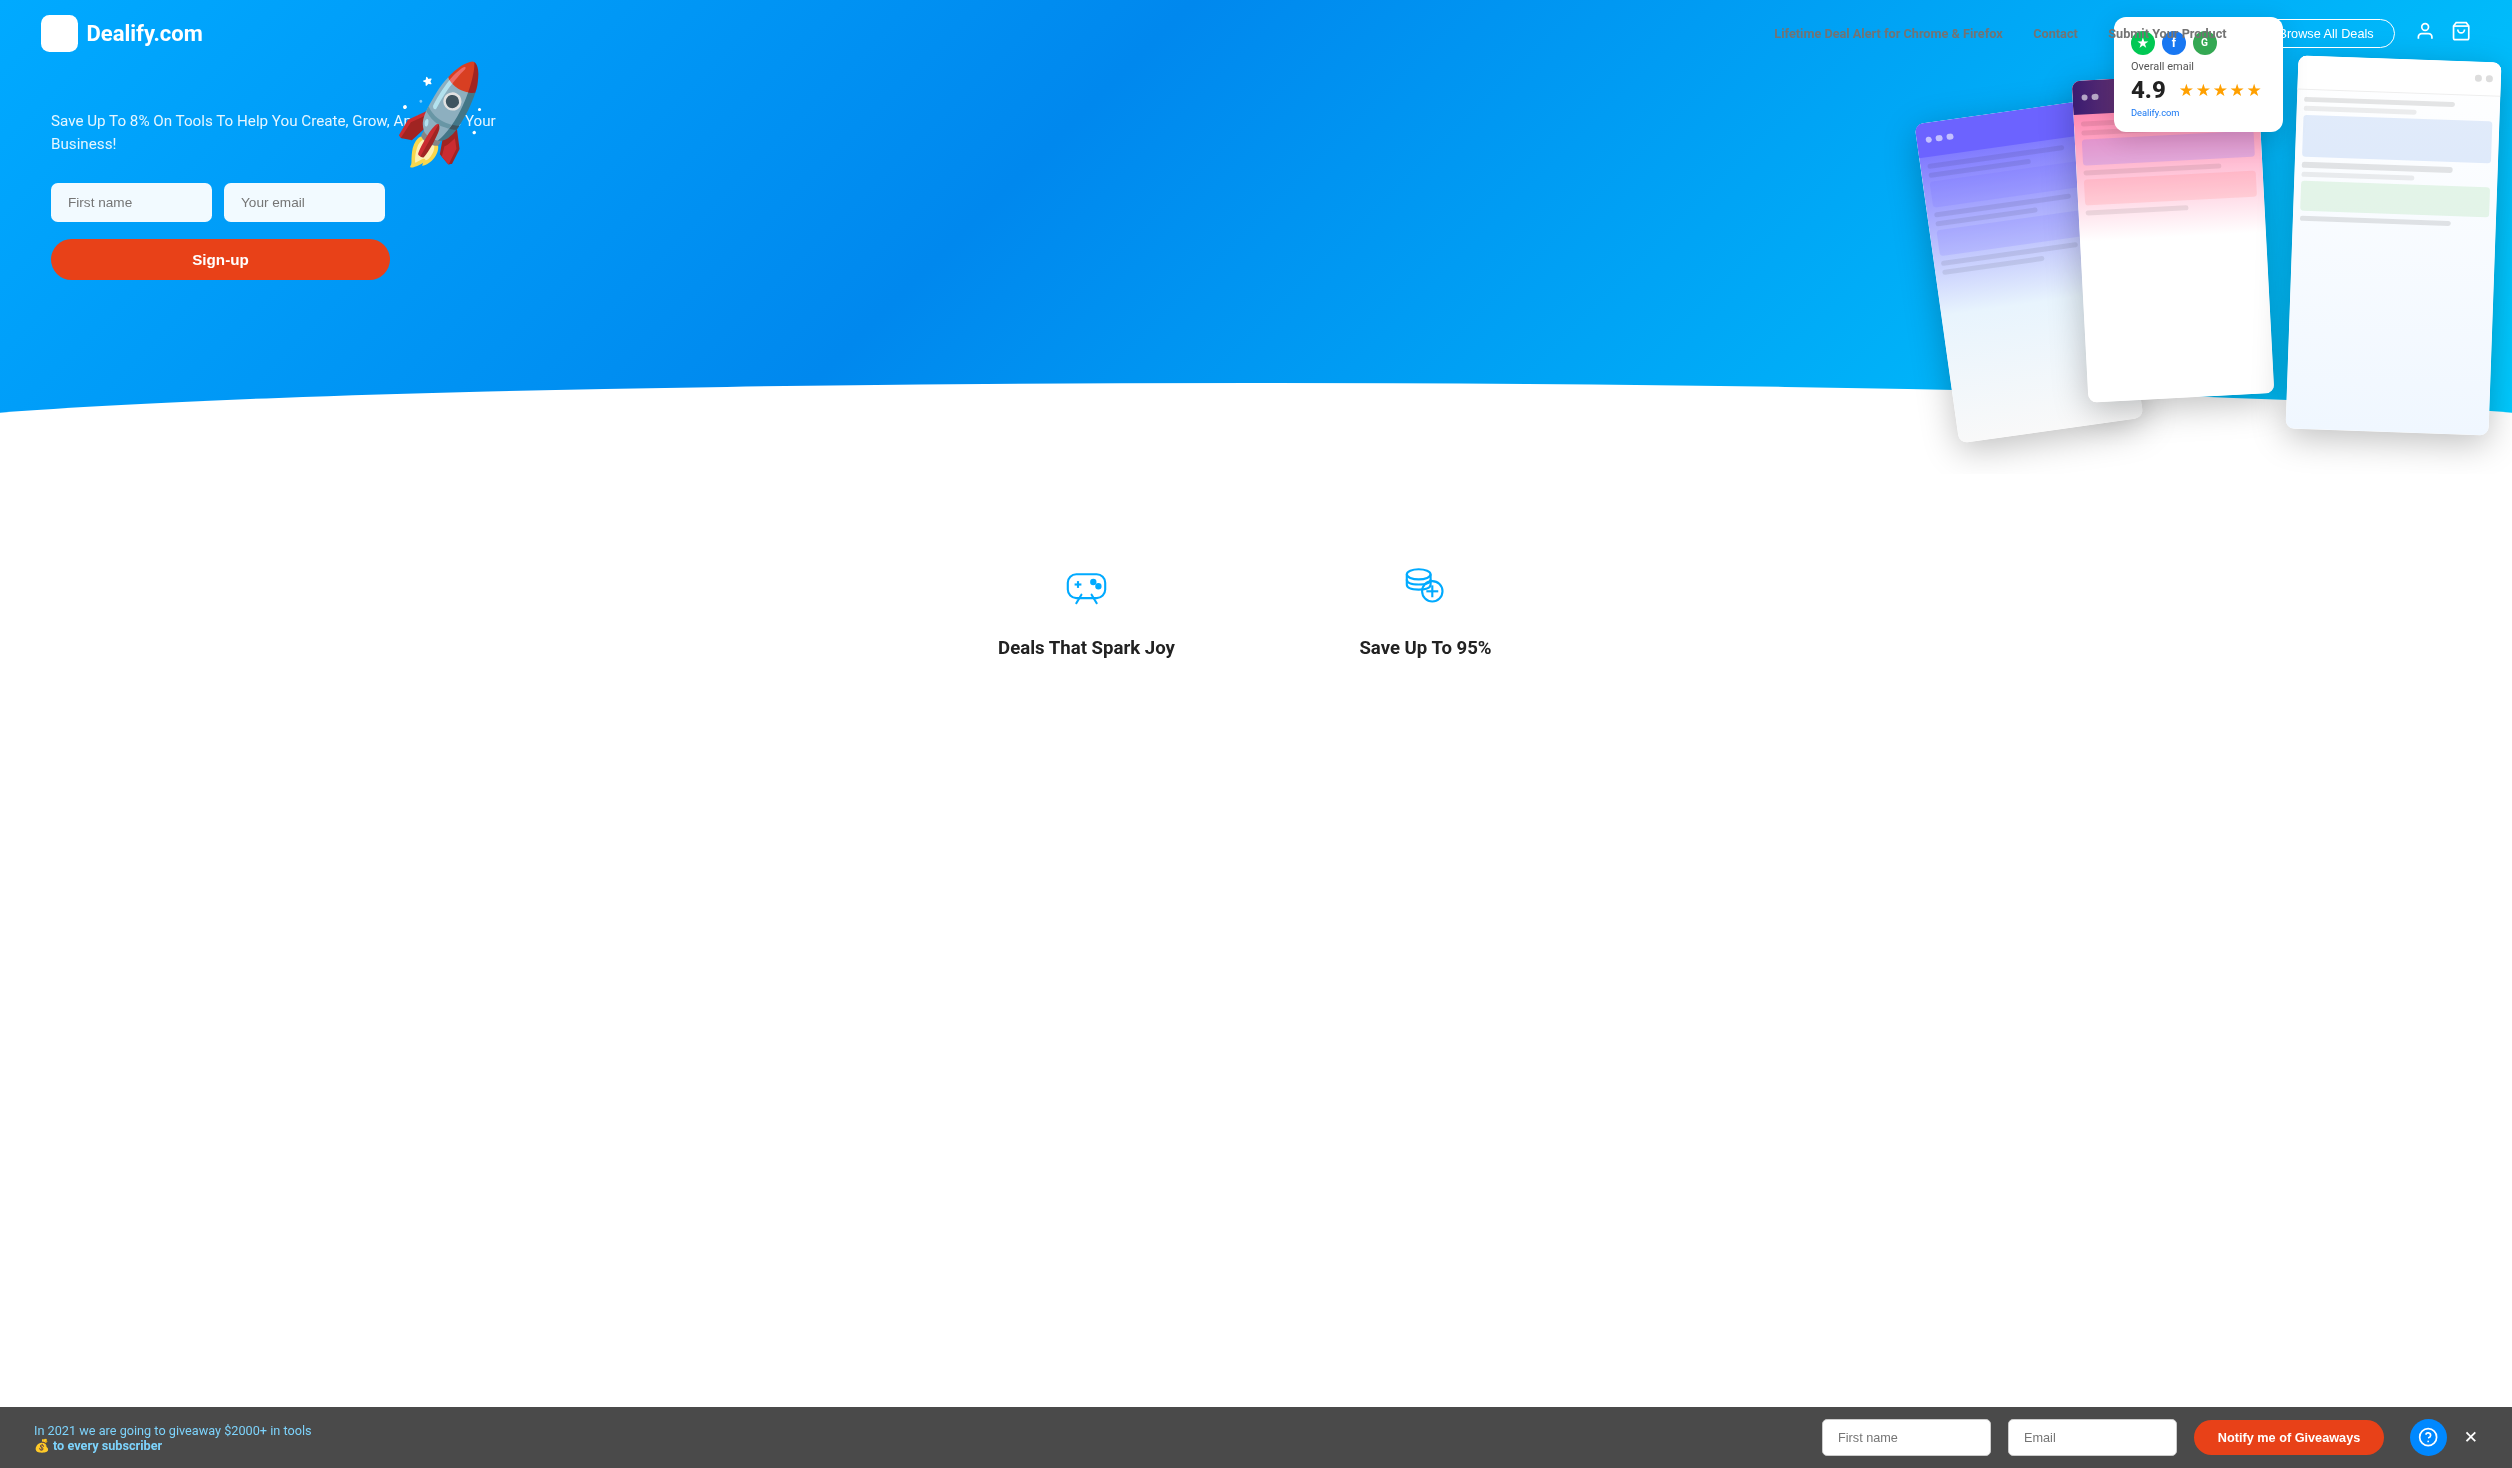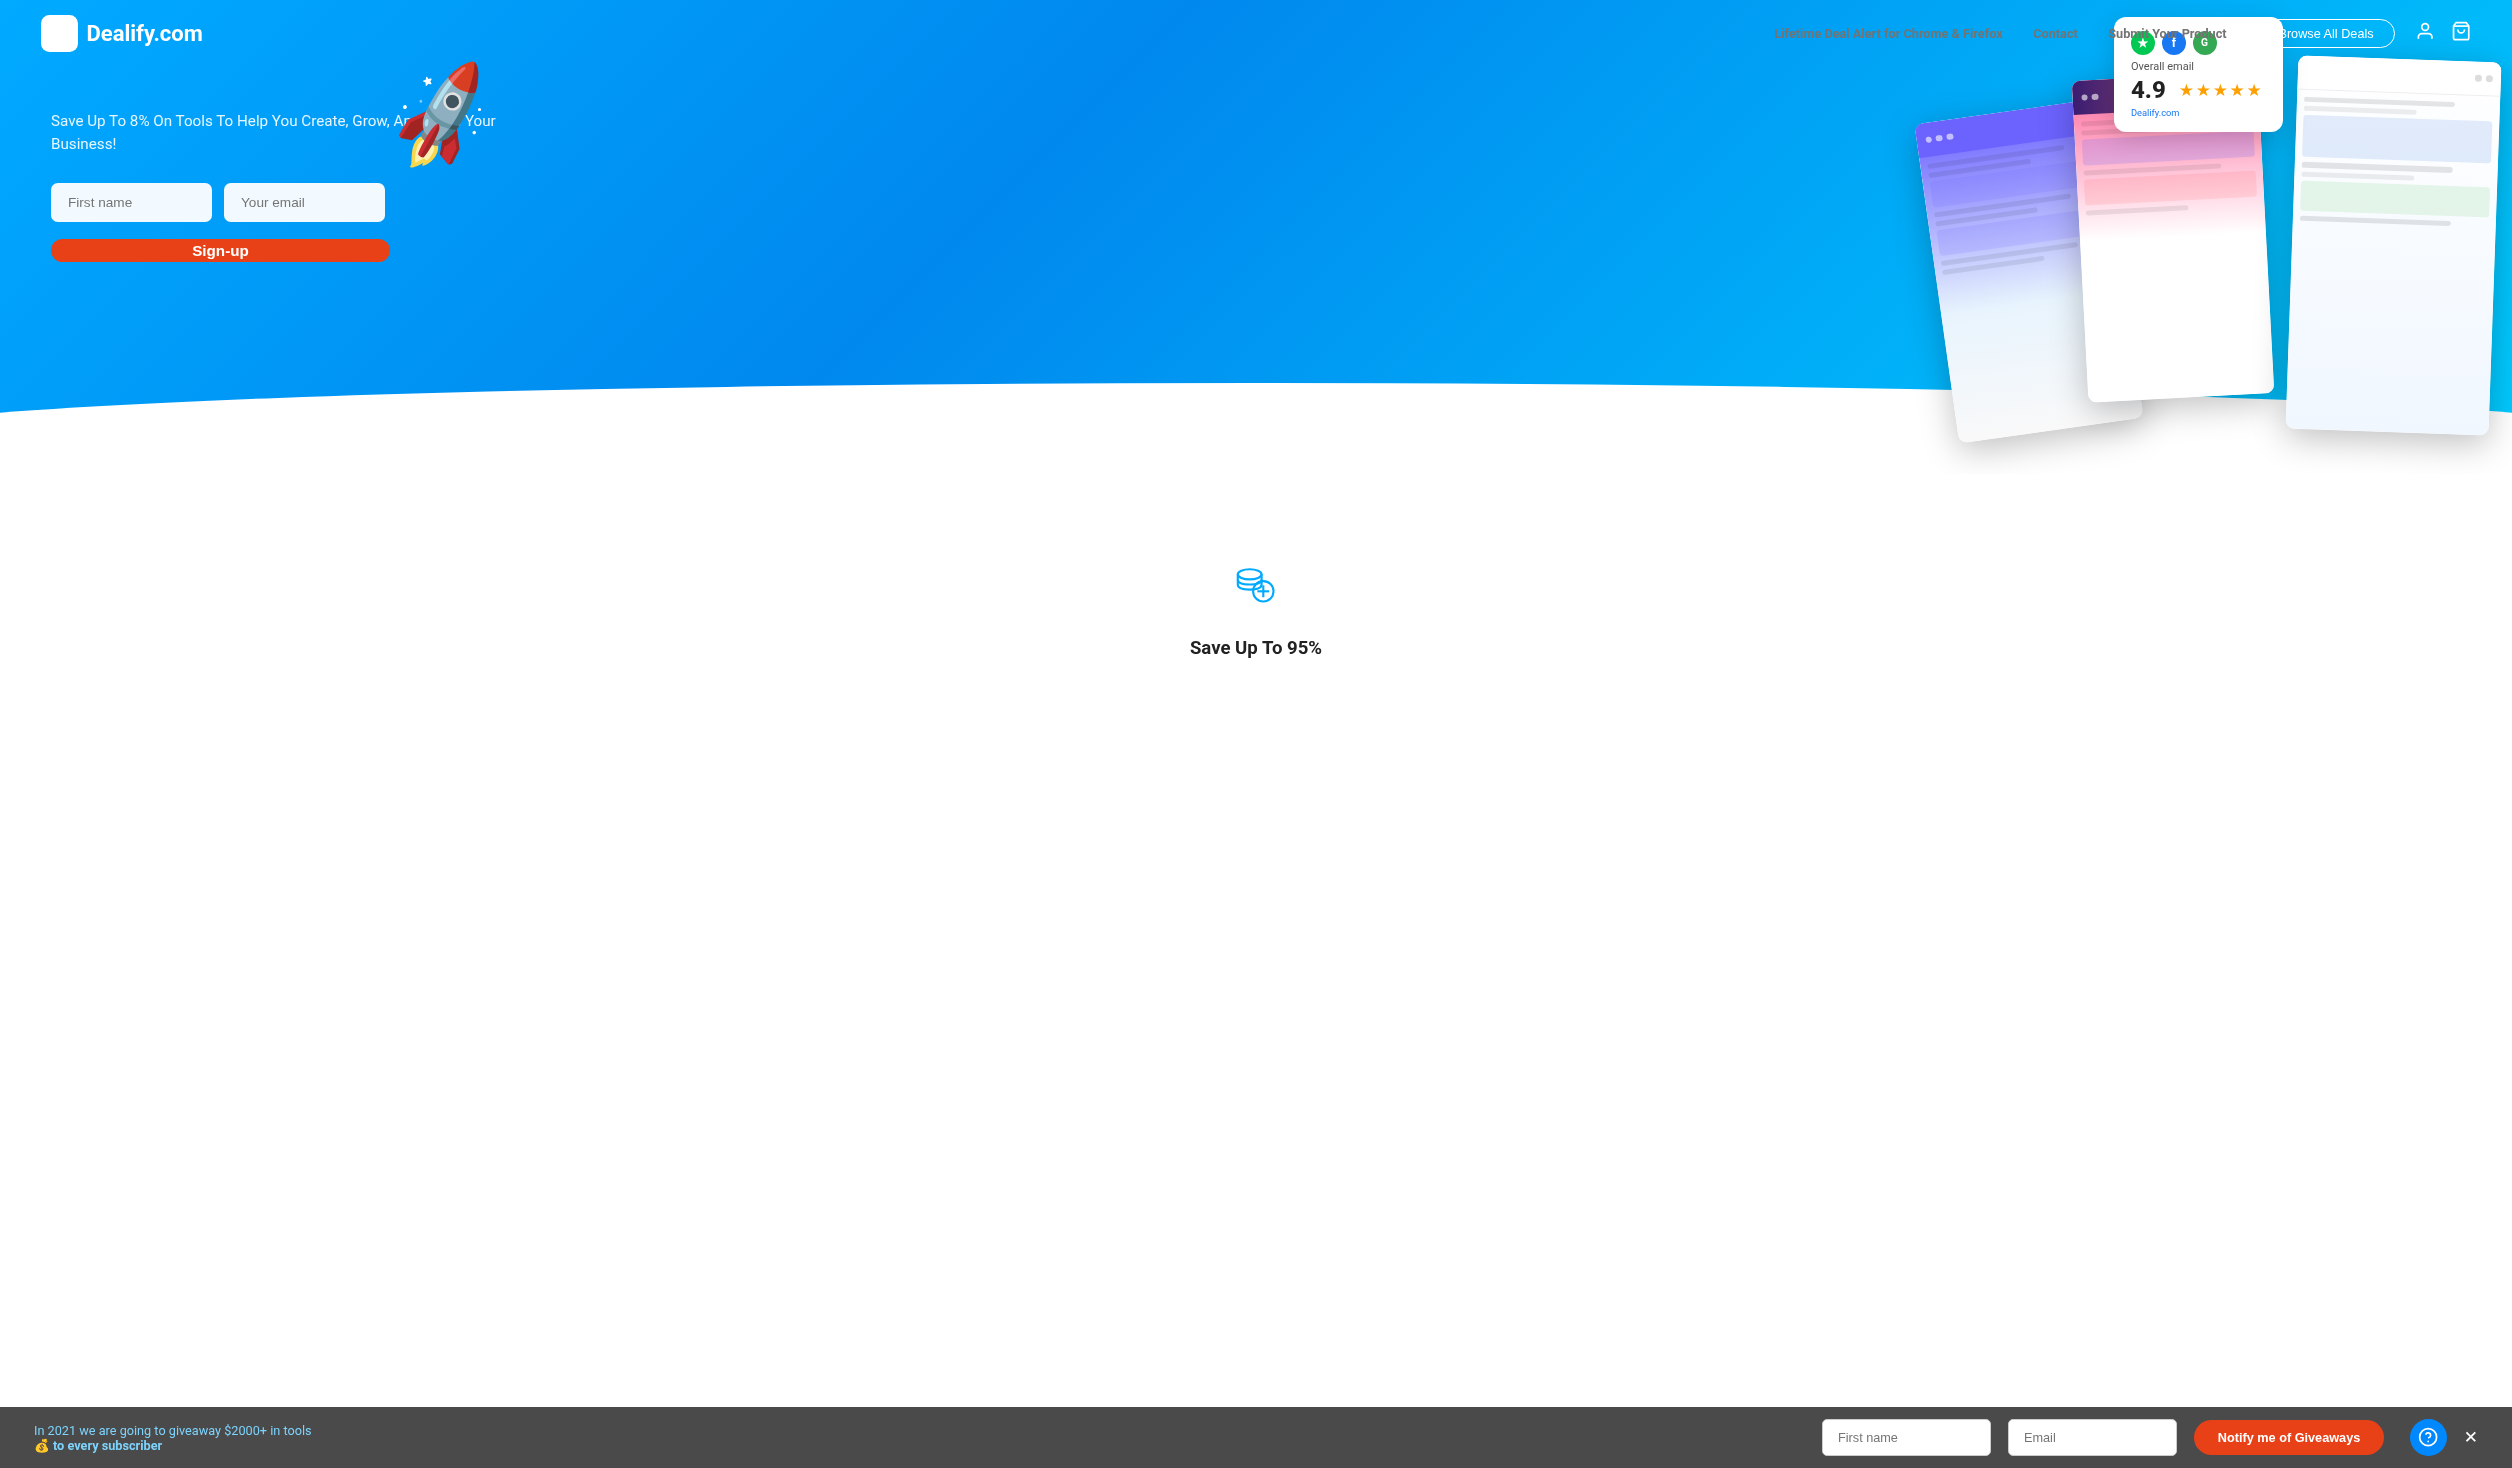--- a/index.html
+++ b/index.html
@@ -124,21 +124,21 @@
       background: rgba(255,255,255,0.95);
       width: 161px;
       outline: none;
       color: #aaa;
     }
     .hero-signup-btn {
       background: #e84118;
       color: white;
       border: none;
       border-radius: 34px;
-      padding: 3px 0;
+      padding: 12px 0;
       font-size: 15.2px;
       font-weight: 600;
       cursor: pointer;
       width: 339px;
       max-width: 100%;
     }
 
     
     .hero-images {
       position: absolute;
@@ -448,20 +448,34 @@
     <div class="hero-form">
       <input class="hero-input" type="text" placeholder="First name" style="">
       <input class="hero-input" type="email" placeholder="Your email" style="">
     </div>
     <button class="hero-signup-btn">Sign-up</button>
   </div>
 </section>
 
 <section class="features">
 
+  <div class="feature-item">
+    <div class="feature-icon">
+      <svg width="51" height="51" viewBox="0 0 60 60" fill="none" stroke="#00aaff" stroke-width="2.5">
+        <rect x="8" y="18" width="44" height="28" rx="10" ry="10"></rect>
+        <line x1="16" y1="30" x2="24" y2="30"></line>
+        <line x1="20" y1="26" x2="20" y2="34"></line>
+        <circle cx="38" cy="27" r="2.5" fill="#00aaff"></circle>
+        <circle cx="44" cy="32" r="2.5" fill="#00aaff"></circle>
+        <path d="M24 42 L18 52" stroke-linecap="round"></path>
+        <path d="M36 42 L42 52" stroke-linecap="round"></path>
+      </svg>
+    </div>
+    <div class="feature-title">Deals That Spark Joy</div>
+  </div>
 
   <div class="feature-item">
     <div class="feature-icon">
       <svg width="51" height="51" viewBox="0 0 60 60" fill="none" stroke="#00aaff" stroke-width="2.5">
         <ellipse cx="22" cy="18" rx="14" ry="6"></ellipse>
         <path d="M8 18 L8 30 Q8 36 22 36 Q36 36 36 30 L36 18"></path>
         <path d="M8 24 Q8 30 22 30 Q36 30 36 24"></path>
         <circle cx="38" cy="38" r="12"></circle>
         <line x1="38" y1="31" x2="38" y2="45"></line>
         <line x1="31" y1="38" x2="45" y2="38"></line>

